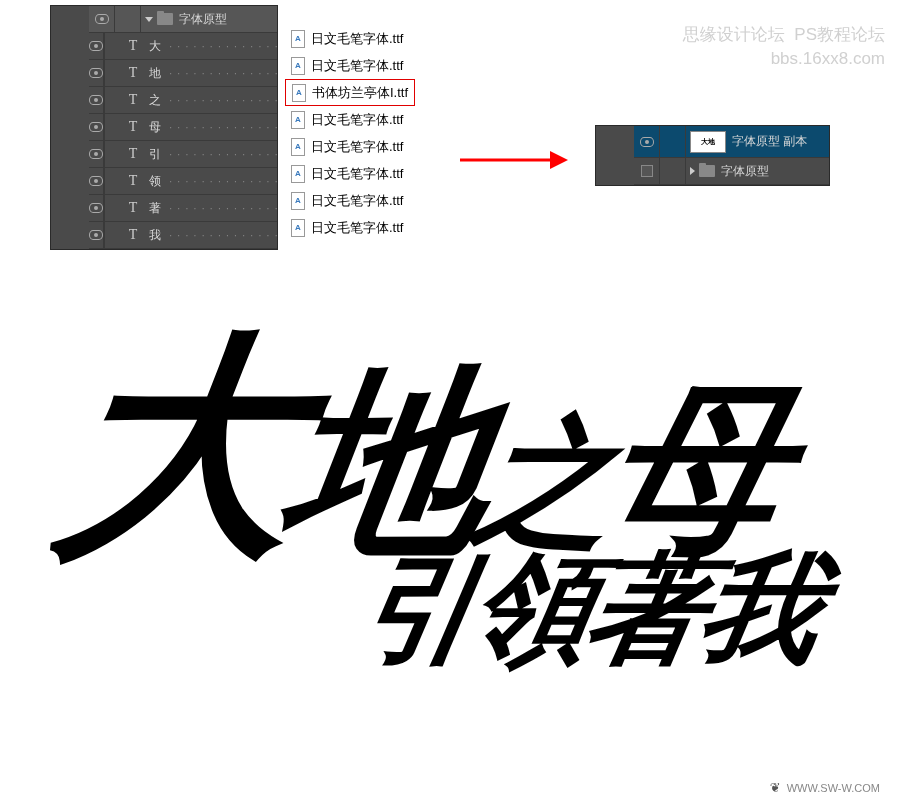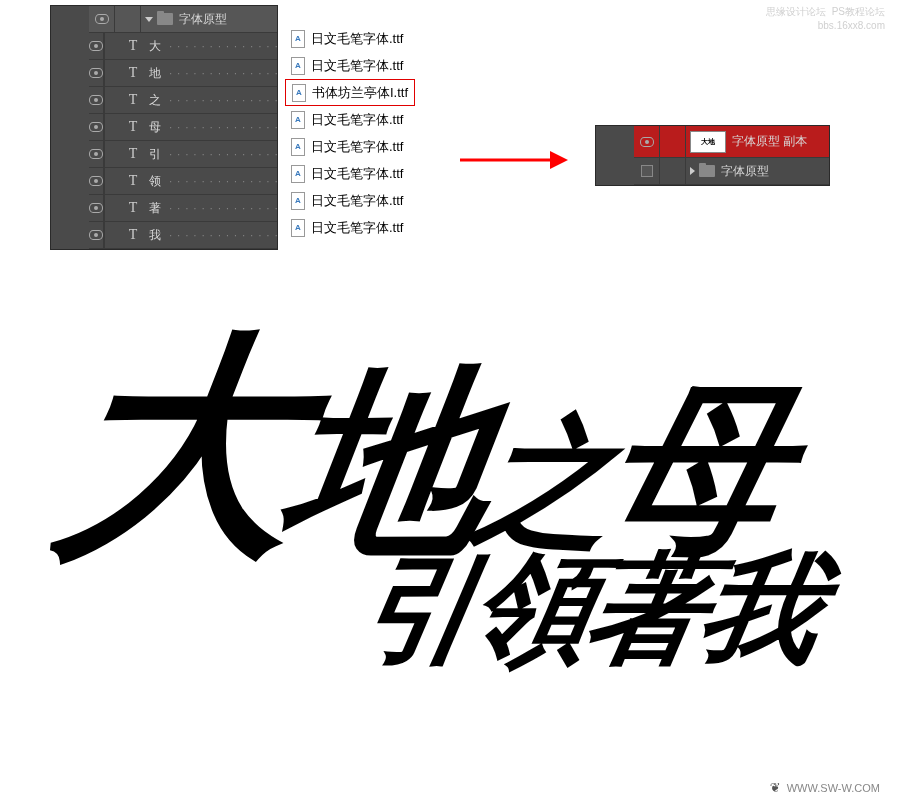--- a/index.html
+++ b/index.html
@@ -170,21 +170,21 @@
     
     .layers-panel-right {
       position: absolute;
       left: 595px;
       top: 125px;
       width: 235px;
       background: #4a4a4a;
       border: 1px solid #2a2a2a;
     }
     .layer-row.selected {
-      background: #b91c1c;
+      background: #0c4a6e;
       align-items: flex-end;
     }
     .thumb {
       width: 36px;
       height: 22px;
       background: #fff;
       border: 1px solid #888;
       margin-right: 6px;
       display: flex;
       align-items: center;
@@ -197,22 +197,22 @@
       width: 12px;
       height: 12px;
       border: 1px solid #888;
       background: #555;
     }
     
     
     .watermark-top {
       position: absolute;
       right: 15px;
-      top: 5px;
-      font-size: 10px;
+      top: 23px;
+      font-size: 17px;
       color: #d0d0d0;
       text-align: right;
       line-height: 1.4;
     }
     .watermark-bottom {
       position: absolute;
       right: 20px;
       bottom: 15px;
       font-size: 11px;
       color: #888;

